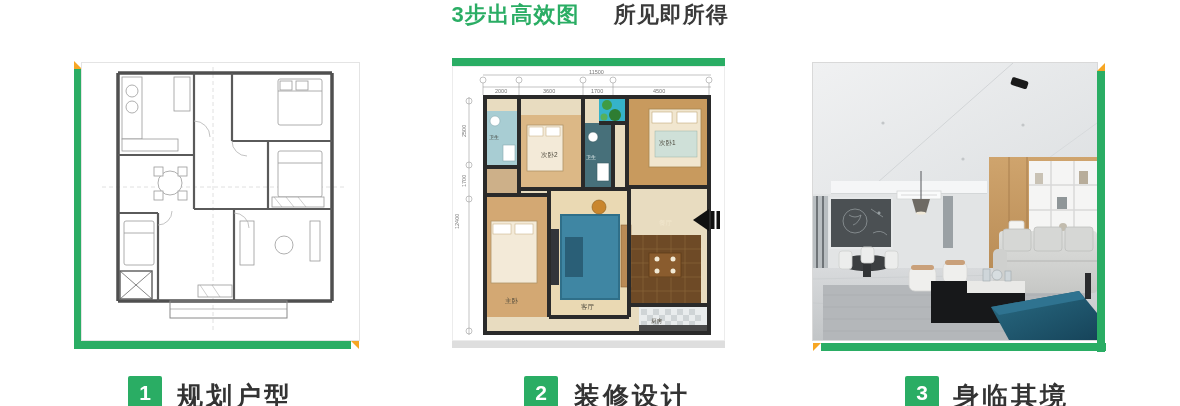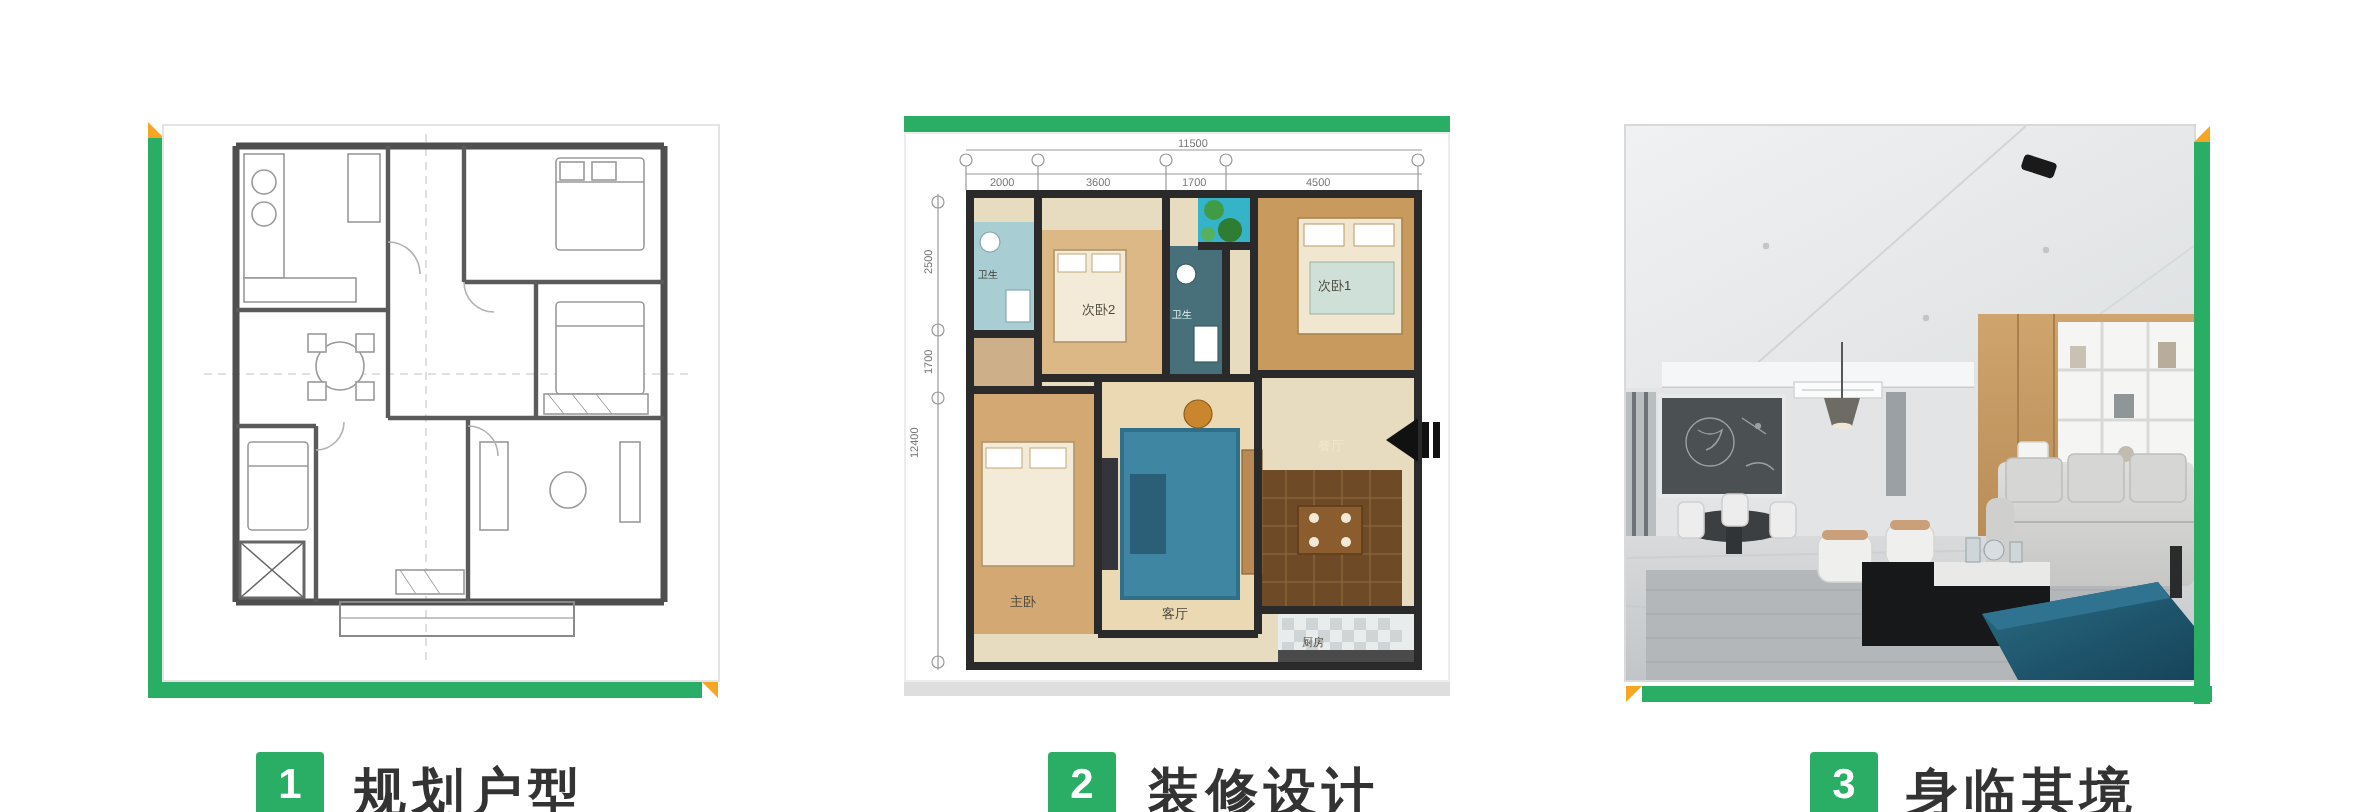--- a/index.html
+++ b/index.html
@@ -42,20 +42,23 @@
   .b2{left:524px;} .l2{left:574px;}
   .b3{left:905px;} .l3{left:953px;}
   svg{display:block;}
   svg text{font-family:"Liberation Sans","DejaVu Sans",sans-serif;}
 </style>
 </head>
 <body>
 
 <div class="stage">
 
+  <div class="title">
+    <span class="hl">3步出高效图</span><span class="rest">所见即所得</span>
+  </div>
 
   <div class="panel p1">
     <div class="gbar gleft"></div>
     <div class="gbar gbottom"></div>
     <div class="tri tri-tl"></div>
     <div class="tri tri-br"></div>
     <div class="card">
       <svg width="277" height="277" viewBox="0 0 277 277">
 
         <g stroke="#d8d8d8" stroke-width="0.8" stroke-dasharray="4,3">

